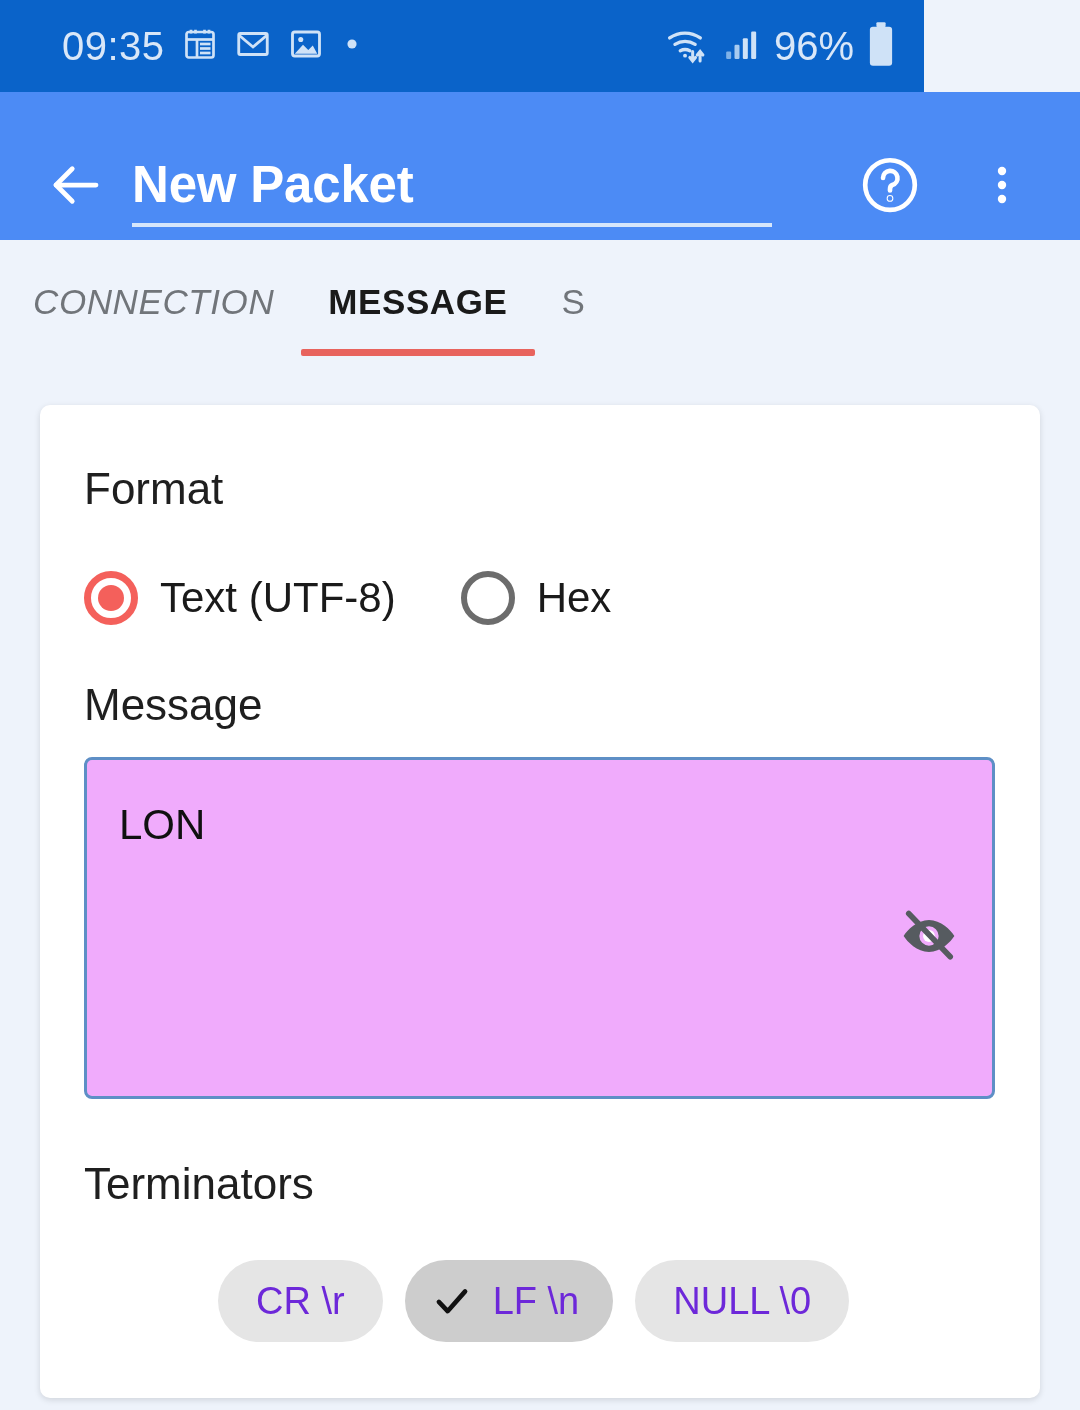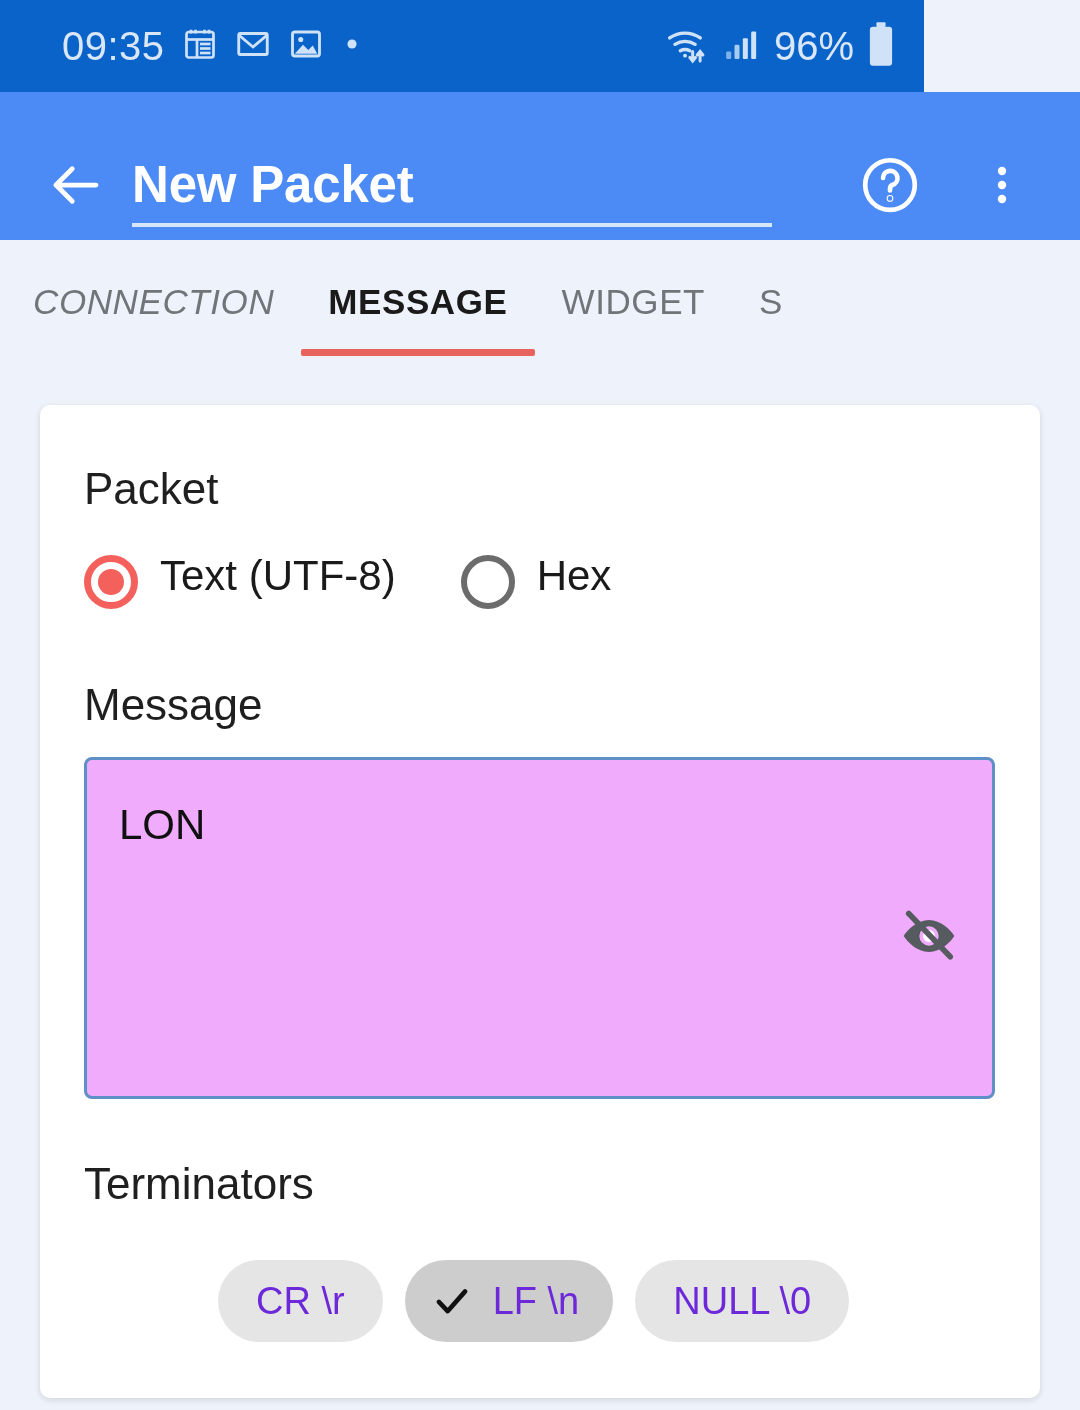--- a/index.html
+++ b/index.html
@@ -87,21 +87,21 @@
   .section-label {
     color: #1f1f1f; font-size: 44px; font-weight: 400;
     line-height: 1;
   }
   .lbl-format { position: absolute; left: 44px; top: 62px; }
   .lbl-message { position: absolute; left: 44px; top: 278px; }
   .lbl-terminators { position: absolute; left: 44px; top: 757px; }
 
   
   .radio-row { position: absolute; left: 44px; top: 150px; display: flex; align-items: center; }
-  .radio-opt { display: flex; align-items: flex-start; }
+  .radio-opt { display: flex; align-items: center; margin-top: 16px; }
   .radio-opt + .radio-opt { margin-left: 65px; }
   .radio {
     width: 54px; height: 54px; border-radius: 50%;
     display: flex; align-items: center; justify-content: center;
     flex: 0 0 auto;
   }
   .radio.on { border: 7px solid #f4605b; }
   .radio.on .dot { width: 26px; height: 26px; border-radius: 50%; background: #f4605b; }
   .radio.off { border: 6px solid #6c6c6c; }
   .radio-label { margin-left: 22px; font-size: 42px; color: #1a1a1a; line-height: 1; }
@@ -245,31 +245,28 @@
     </div>
   </div>
 
   <div class="tabs">
     <div class="tab first">
       <span>CONNECTION</span>
     </div>
     <div class="tab active">
       <span>MESSAGE</span>
     </div>
-    <div class="tab">
-      <span>WIDGET</span>
-    </div>
     <div class="tab clipped">
       <span>S</span>
     </div>
   </div>
 
   <div class="card">
 
-    <div class="section-label lbl-format">Packet</div>
+    <div class="section-label lbl-format">Format</div>
 
     <div class="radio-row">
       <div class="radio-opt">
         <span class="radio on">
             <span class="dot"></span>
           </span>
         <span class="radio-label">Text (UTF-8)</span>
       </div>
       <div class="radio-opt">
         <span class="radio off"></span>

